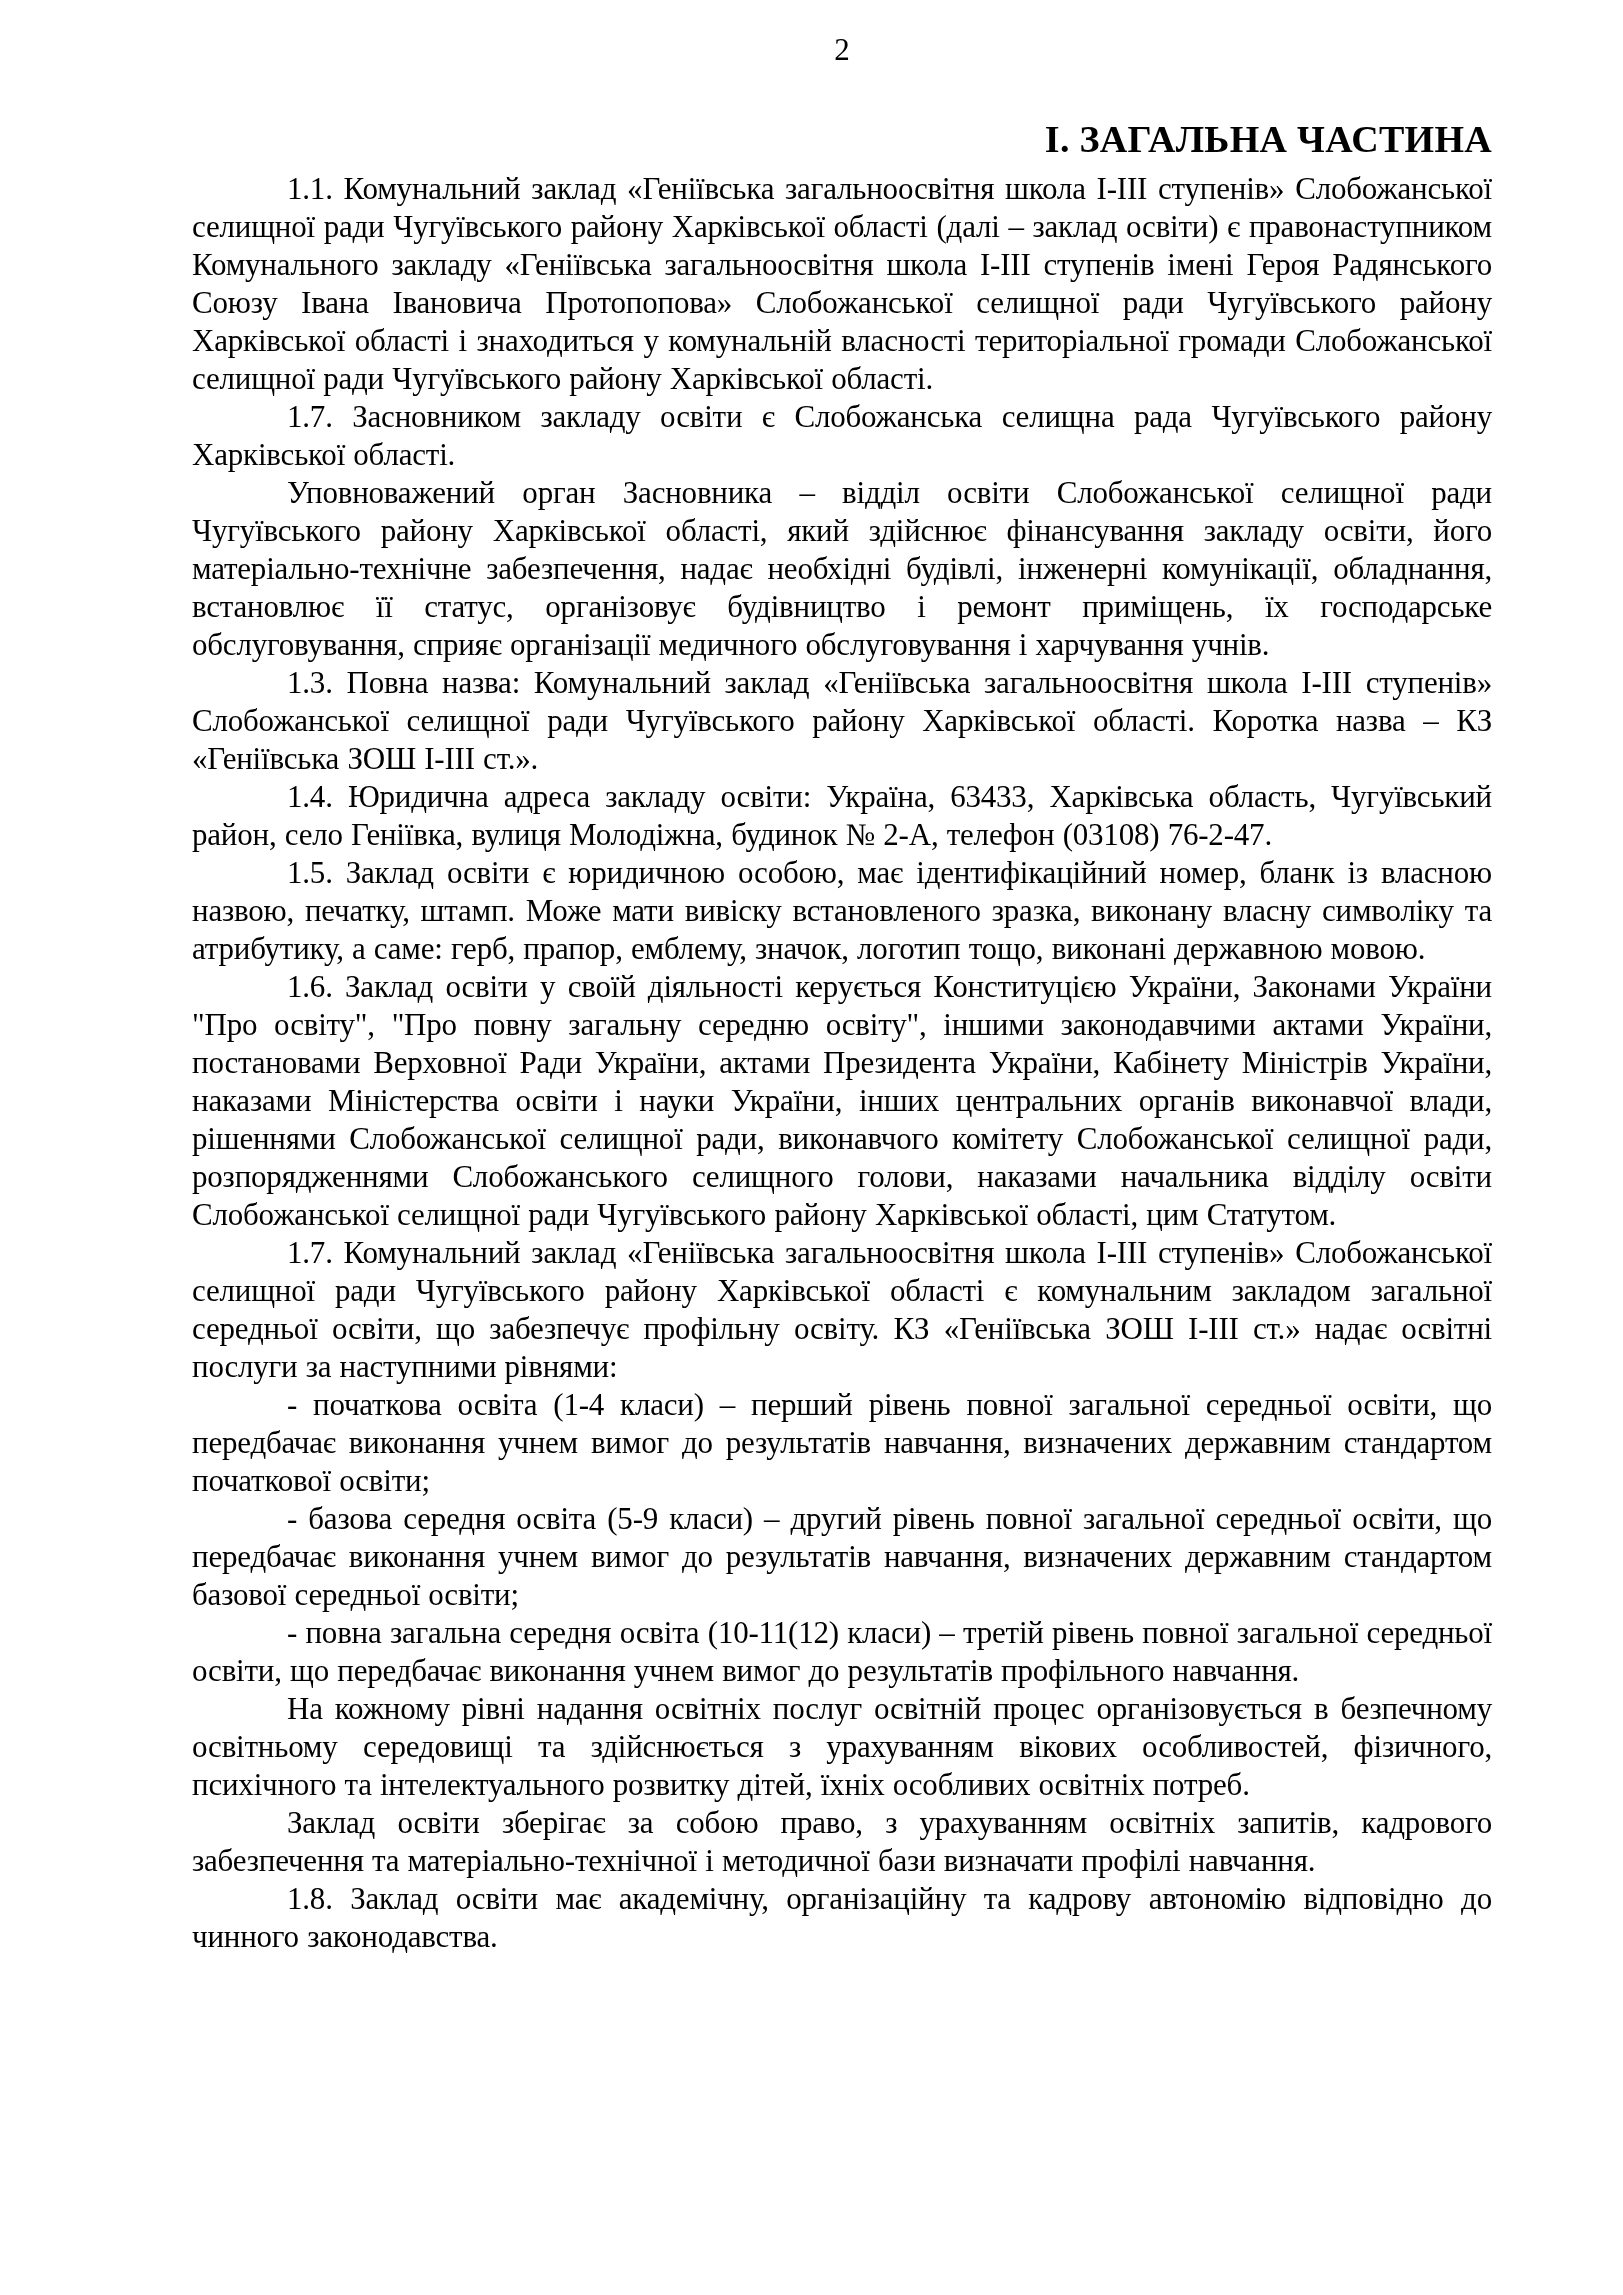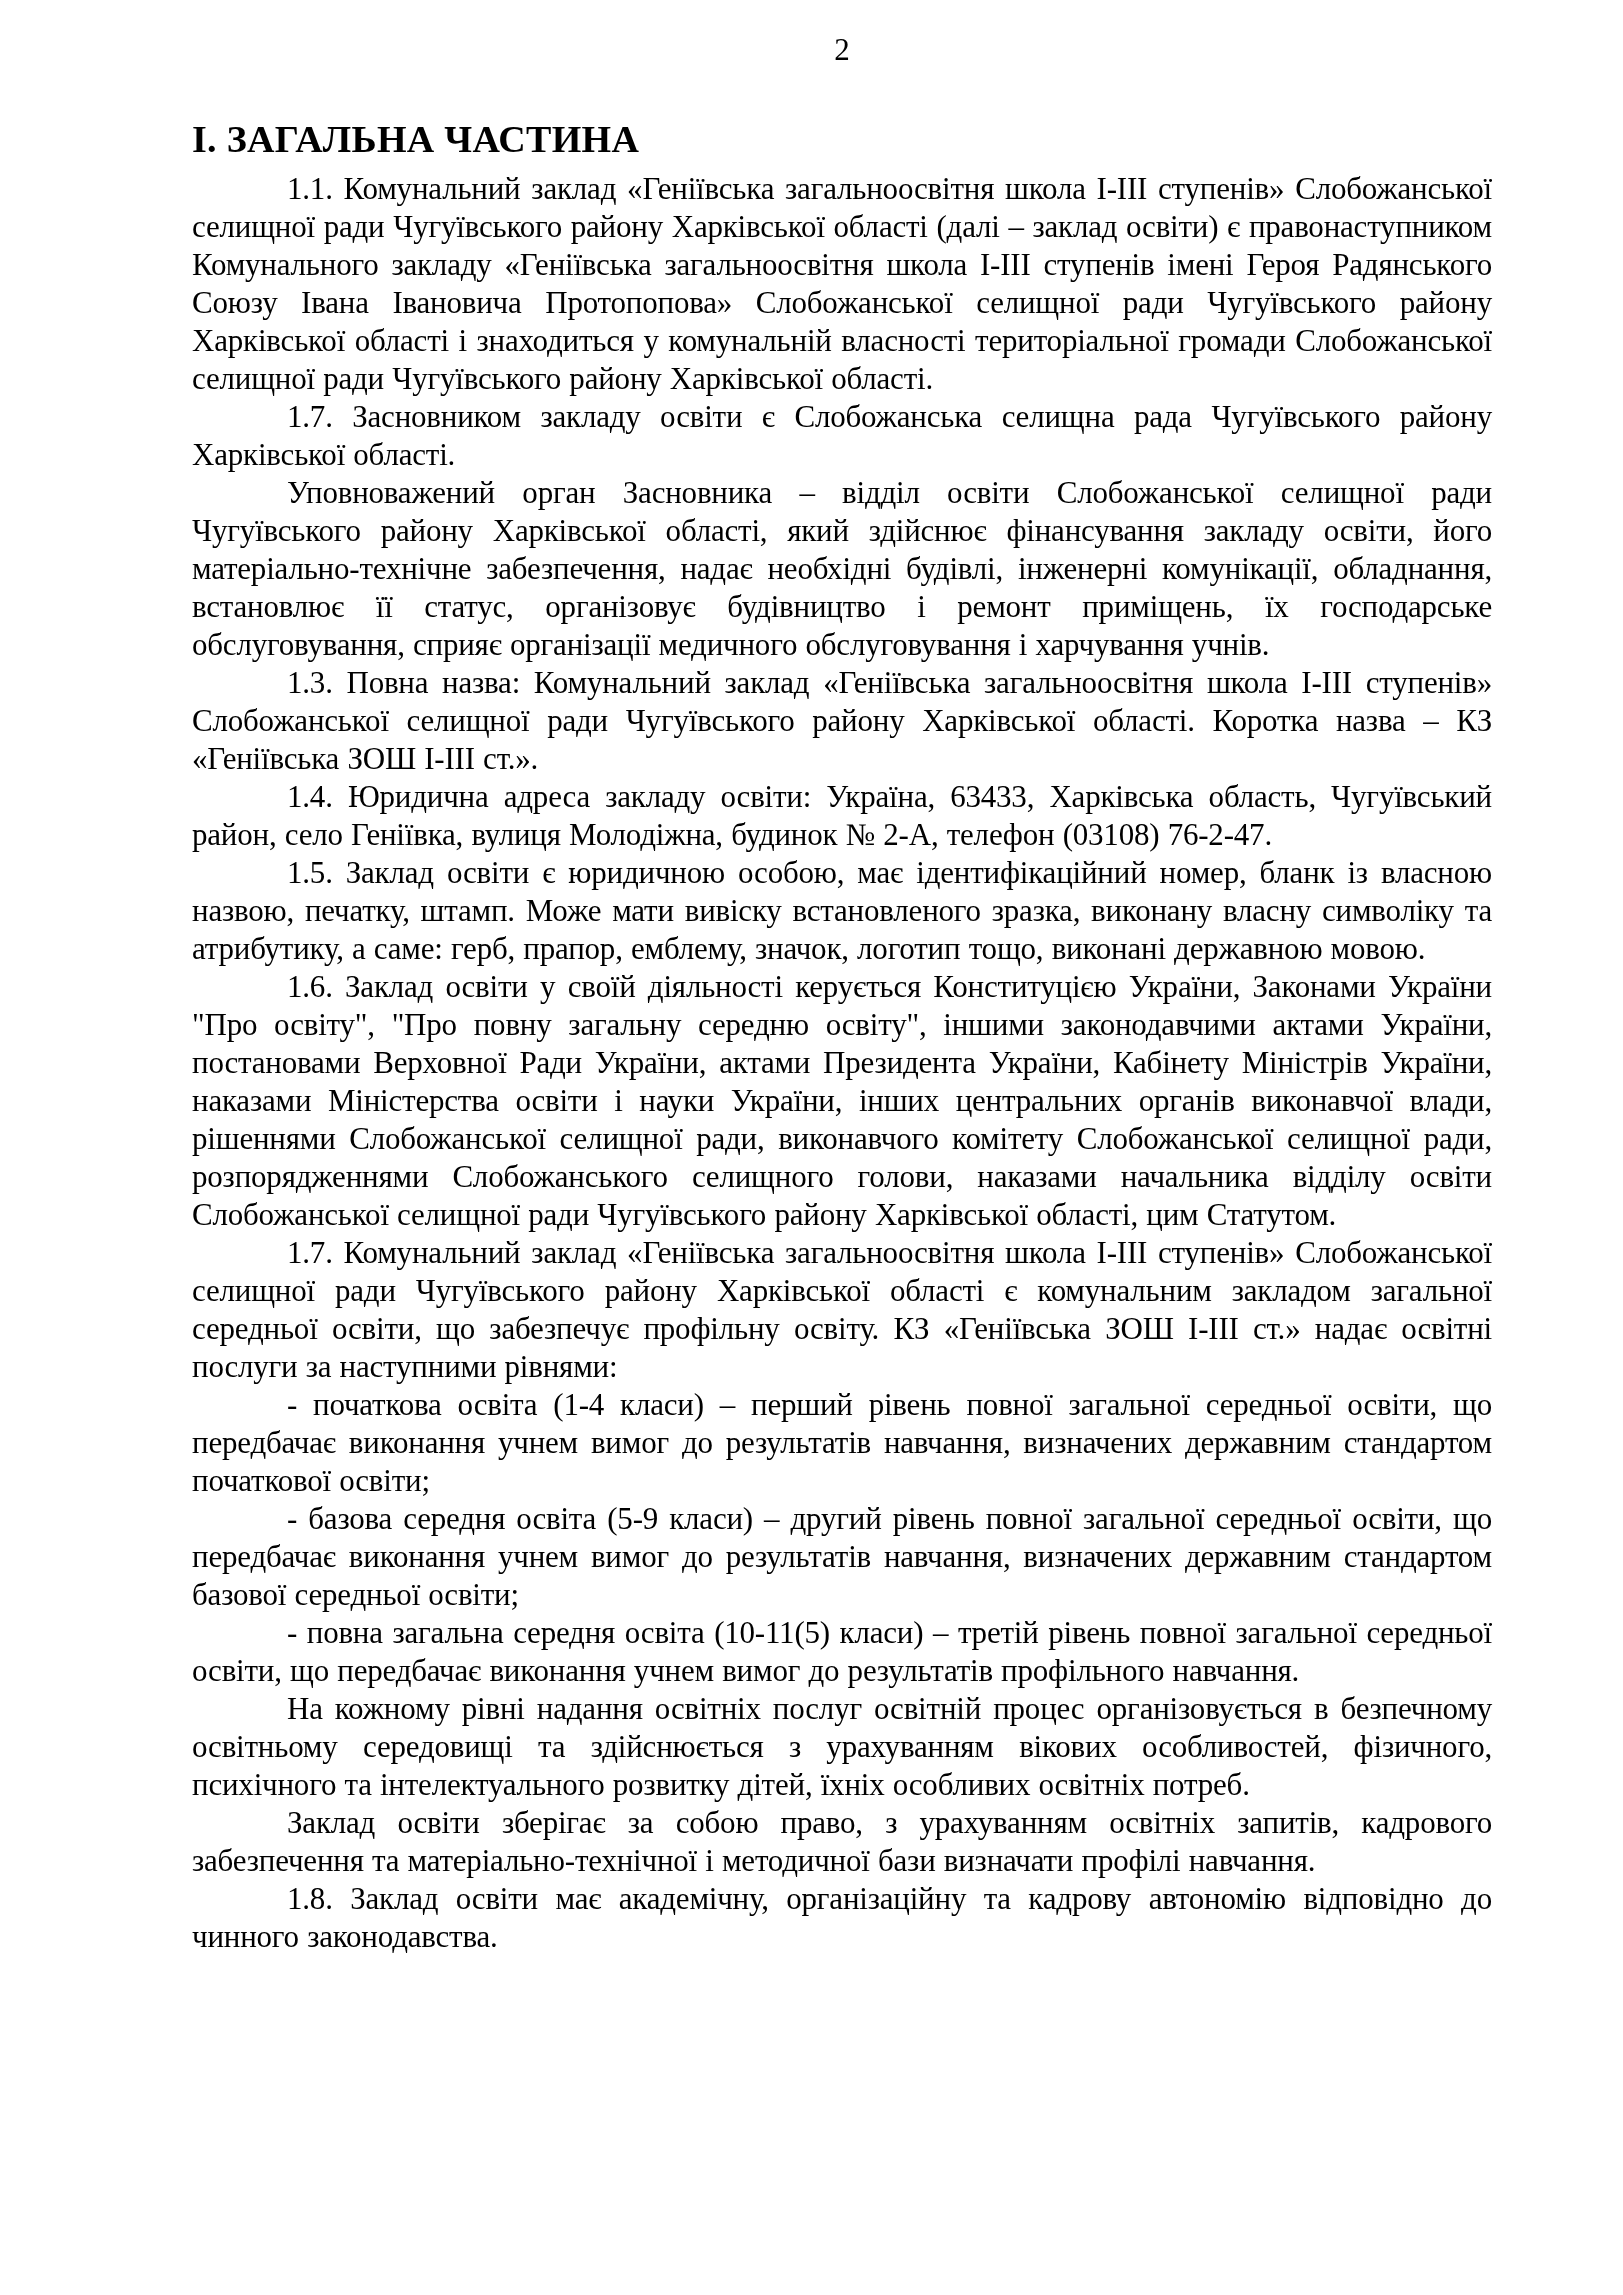--- a/index.html
+++ b/index.html
@@ -23,21 +23,21 @@
     width: 1300px;
   }
   .page-number {
     margin-top: 33px;
     text-align: center;
     font-size: 31px;
     line-height: 34px;
   }
   .heading {
     margin-top: 52px;
-    text-align: left;
+    text-align: right;
     font-size: 38px;
     line-height: 41px;
     font-weight: 700;
     letter-spacing: 0.3px;
   }
   .body-text {
     margin-top: 10px;
   }
   .body-text p {
     margin: 0;
@@ -60,20 +60,20 @@
       <p>1.1. Комунальний заклад «Геніївська загальноосвітня школа І-ІІІ ступенів» Слобожанської селищної ради Чугуївського району Харківської області (далі – заклад освіти) є правонаступником Комунального закладу «Геніївська загальноосвітня школа І-ІІІ ступенів імені Героя Радянського Союзу Івана Івановича Протопопова» Слобожанської селищної ради Чугуївського району Харківської області і знаходиться у комунальній власності територіальної громади Слобожанської селищної ради Чугуївського району Харківської області.</p>
       <p>1.7. Засновником закладу освіти є Слобожанська селищна рада Чугуївського району Харківської області.</p>
       <p>Уповноважений орган Засновника – відділ освіти Слобожанської селищної ради Чугуївського району Харківської області, який здійснює фінансування закладу освіти, його матеріально-технічне забезпечення, надає необхідні будівлі, інженерні комунікації, обладнання, встановлює її статус, організовує будівництво і ремонт приміщень, їх господарське обслуговування, сприяє організації медичного обслуговування і харчування учнів.</p>
       <p>1.3. Повна назва: Комунальний заклад «Геніївська загальноосвітня школа І-ІІІ ступенів» Слобожанської селищної ради Чугуївського району Харківської області. Коротка назва – КЗ «Геніївська ЗОШ І-ІІІ ст.».</p>
       <p>1.4. Юридична адреса закладу освіти: Україна, 63433, Харківська область, Чугуївський район, село Геніївка, вулиця Молодіжна, будинок № 2-А, телефон (03108) 76-2-47.</p>
       <p>1.5. Заклад освіти є юридичною особою, має ідентифікаційний номер, бланк із власною назвою, печатку, штамп. Може мати вивіску встановленого зразка, виконану власну символіку та атрибутику, а саме: герб, прапор, емблему, значок, логотип тощо, виконані державною мовою.</p>
       <p>1.6. Заклад освіти у своїй діяльності керується Конституцією України, Законами України "Про освіту", "Про повну загальну середню освіту", іншими законодавчими актами України, постановами Верховної Ради України, актами Президента України, Кабінету Міністрів України, наказами Міністерства освіти і науки України, інших центральних органів виконавчої влади, рішеннями Слобожанської селищної ради, виконавчого комітету Слобожанської селищної ради, розпорядженнями Слобожанського селищного голови, наказами начальника відділу освіти Слобожанської селищної ради Чугуївського району Харківської області, цим Статутом.</p>
       <p>1.7. Комунальний заклад «Геніївська загальноосвітня школа І-ІІІ ступенів» Слобожанської селищної ради Чугуївського району Харківської області є комунальним закладом загальної середньої освіти, що забезпечує профільну освіту. КЗ «Геніївська ЗОШ І-ІІІ ст.» надає освітні послуги за наступними рівнями:</p>
       <p>- початкова освіта (1-4 класи) – перший рівень повної загальної середньої освіти, що передбачає виконання учнем вимог до результатів навчання, визначених державним стандартом початкової освіти;</p>
       <p>- базова середня освіта (5-9 класи) – другий рівень повної загальної середньої освіти, що передбачає виконання учнем вимог до результатів навчання, визначених державним стандартом базової середньої освіти;</p>
-      <p>- повна загальна середня освіта (10-11(5) класи) – третій рівень повної загальної середньої освіти, що передбачає виконання учнем вимог до результатів профільного навчання.</p>
+      <p>- повна загальна середня освіта (10-11(12) класи) – третій рівень повної загальної середньої освіти, що передбачає виконання учнем вимог до результатів профільного навчання.</p>
       <p>На кожному рівні надання освітніх послуг освітній процес організовується в безпечному освітньому середовищі та здійснюється з урахуванням вікових особливостей, фізичного, психічного та інтелектуального розвитку дітей, їхніх особливих освітніх потреб.</p>
       <p>Заклад освіти зберігає за собою право, з урахуванням освітніх запитів, кадрового забезпечення та матеріально-технічної і методичної бази визначати профілі навчання.</p>
       <p>1.8. Заклад освіти має академічну, організаційну та кадрову автономію відповідно до чинного законодавства.</p>
     </div>
   </div>
 </div>
 
 
 </body></html>

